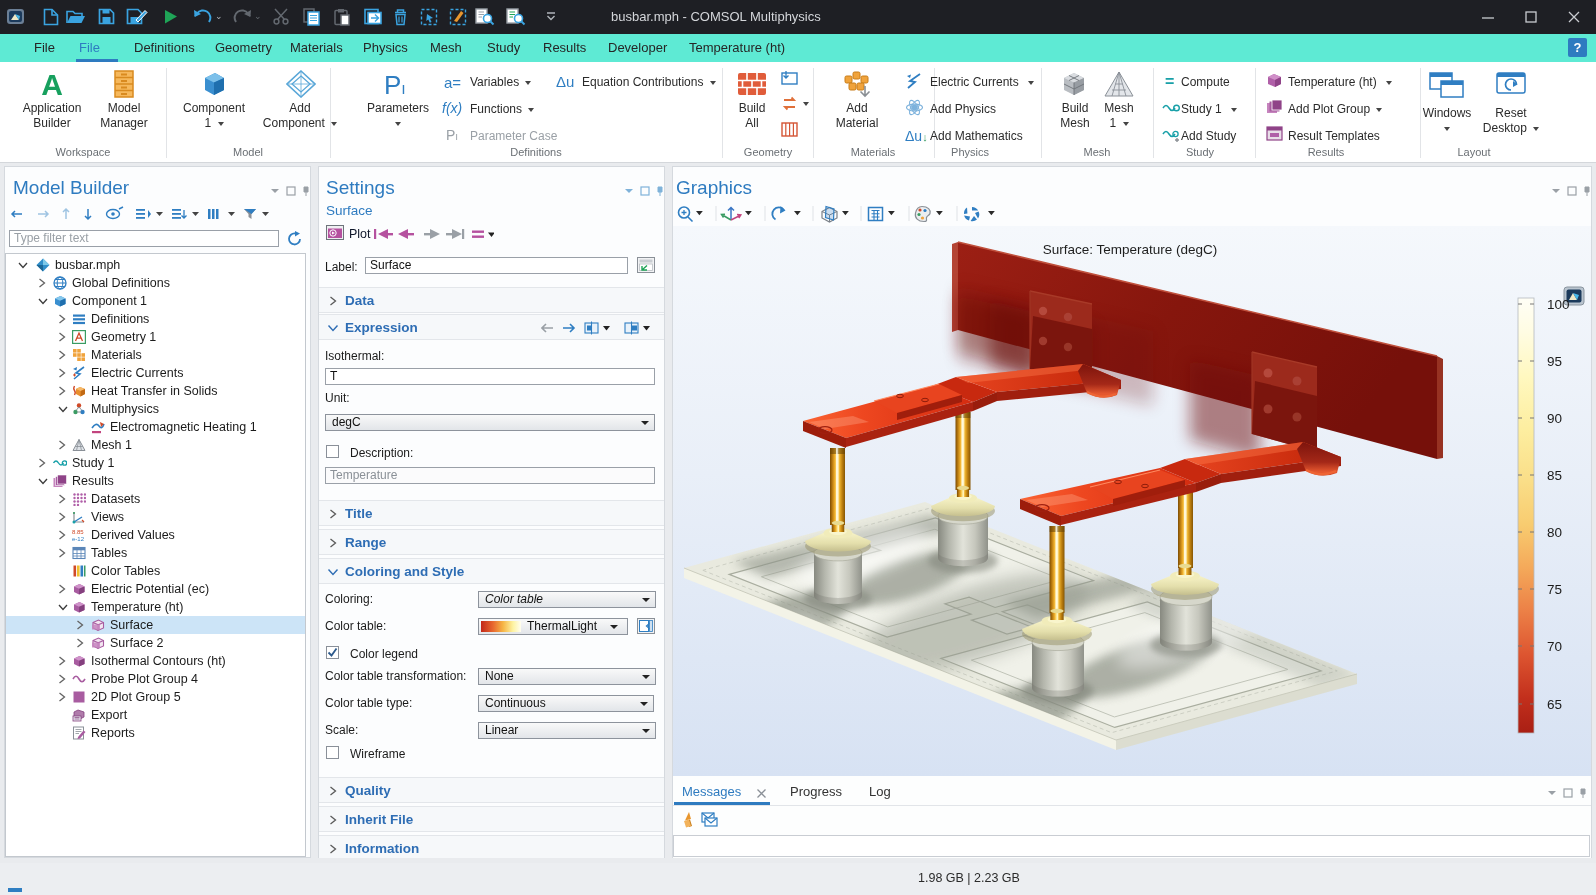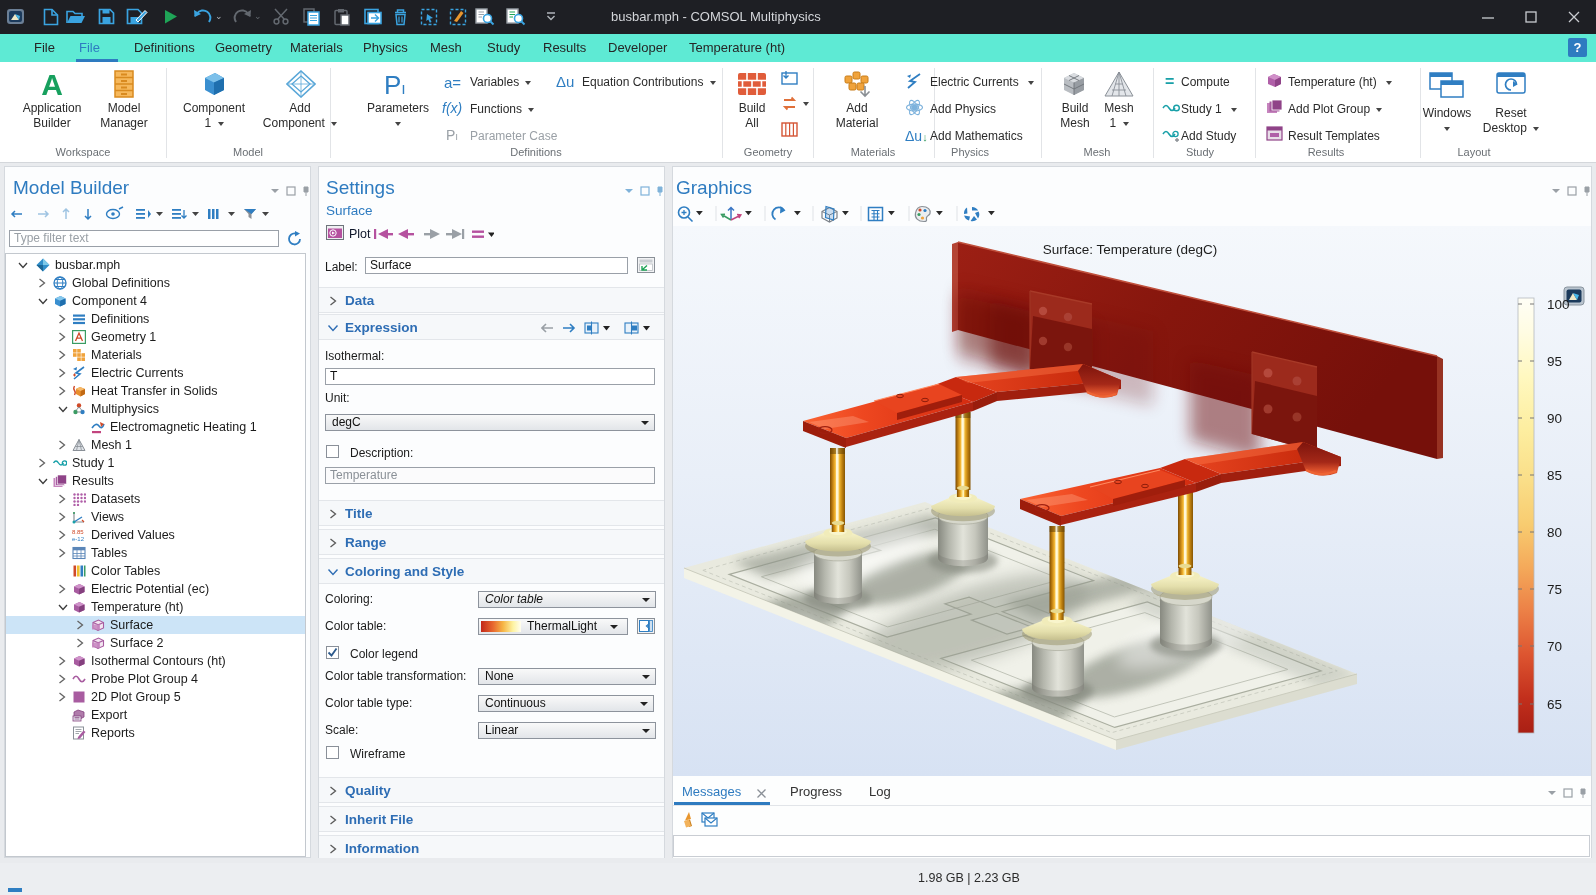--- a/index.html
+++ b/index.html
@@ -404,21 +404,21 @@
 </div>
 <div class="trow" style="">
 <svg class="chev" style="left:31px" width="12" height="12">
             <path d="M2 4 L6 8.5 L10 4" fill="none" stroke="#3c3c3c" stroke-width="1.3"></path>
           </svg>
 <svg class="ticon" style="left:47px" width="14" height="14">
             <path d="M2 4.5 L7.5 2 L12.5 4.5 L12.5 10 L7 12.5 L2 10 Z" fill="#3a8fd0"></path>
             <path d="M2 4.5 L7.5 2 L12.5 4.5 L7.2 6.8 Z" fill="#85c7ec"></path>
             <path d="M7.2 6.8 L12.5 4.5 V10 L7 12.5 Z" fill="#1f6fae"></path>
           </svg>
-<span class="tlabel" style="left:66px">Component 4</span>
+<span class="tlabel" style="left:66px">Component 1</span>
 </div>
 <div class="trow" style="">
 <svg class="chev" style="left:52px" width="8" height="12">
             <path d="M1.5 2 L6.5 6 L1.5 10" fill="none" stroke="#636363" stroke-width="1.3"></path>
           </svg>
 <svg class="ticon" style="left:66px" width="14" height="14">
             <rect x="1" y="2.5" width="12" height="2.2" fill="#2f7ec2"></rect>
             <rect x="1" y="6.2" width="12" height="2.2" fill="#2f7ec2"></rect>
             <rect x="1" y="9.9" width="12" height="2.2" fill="#2f7ec2"></rect>
           </svg>

